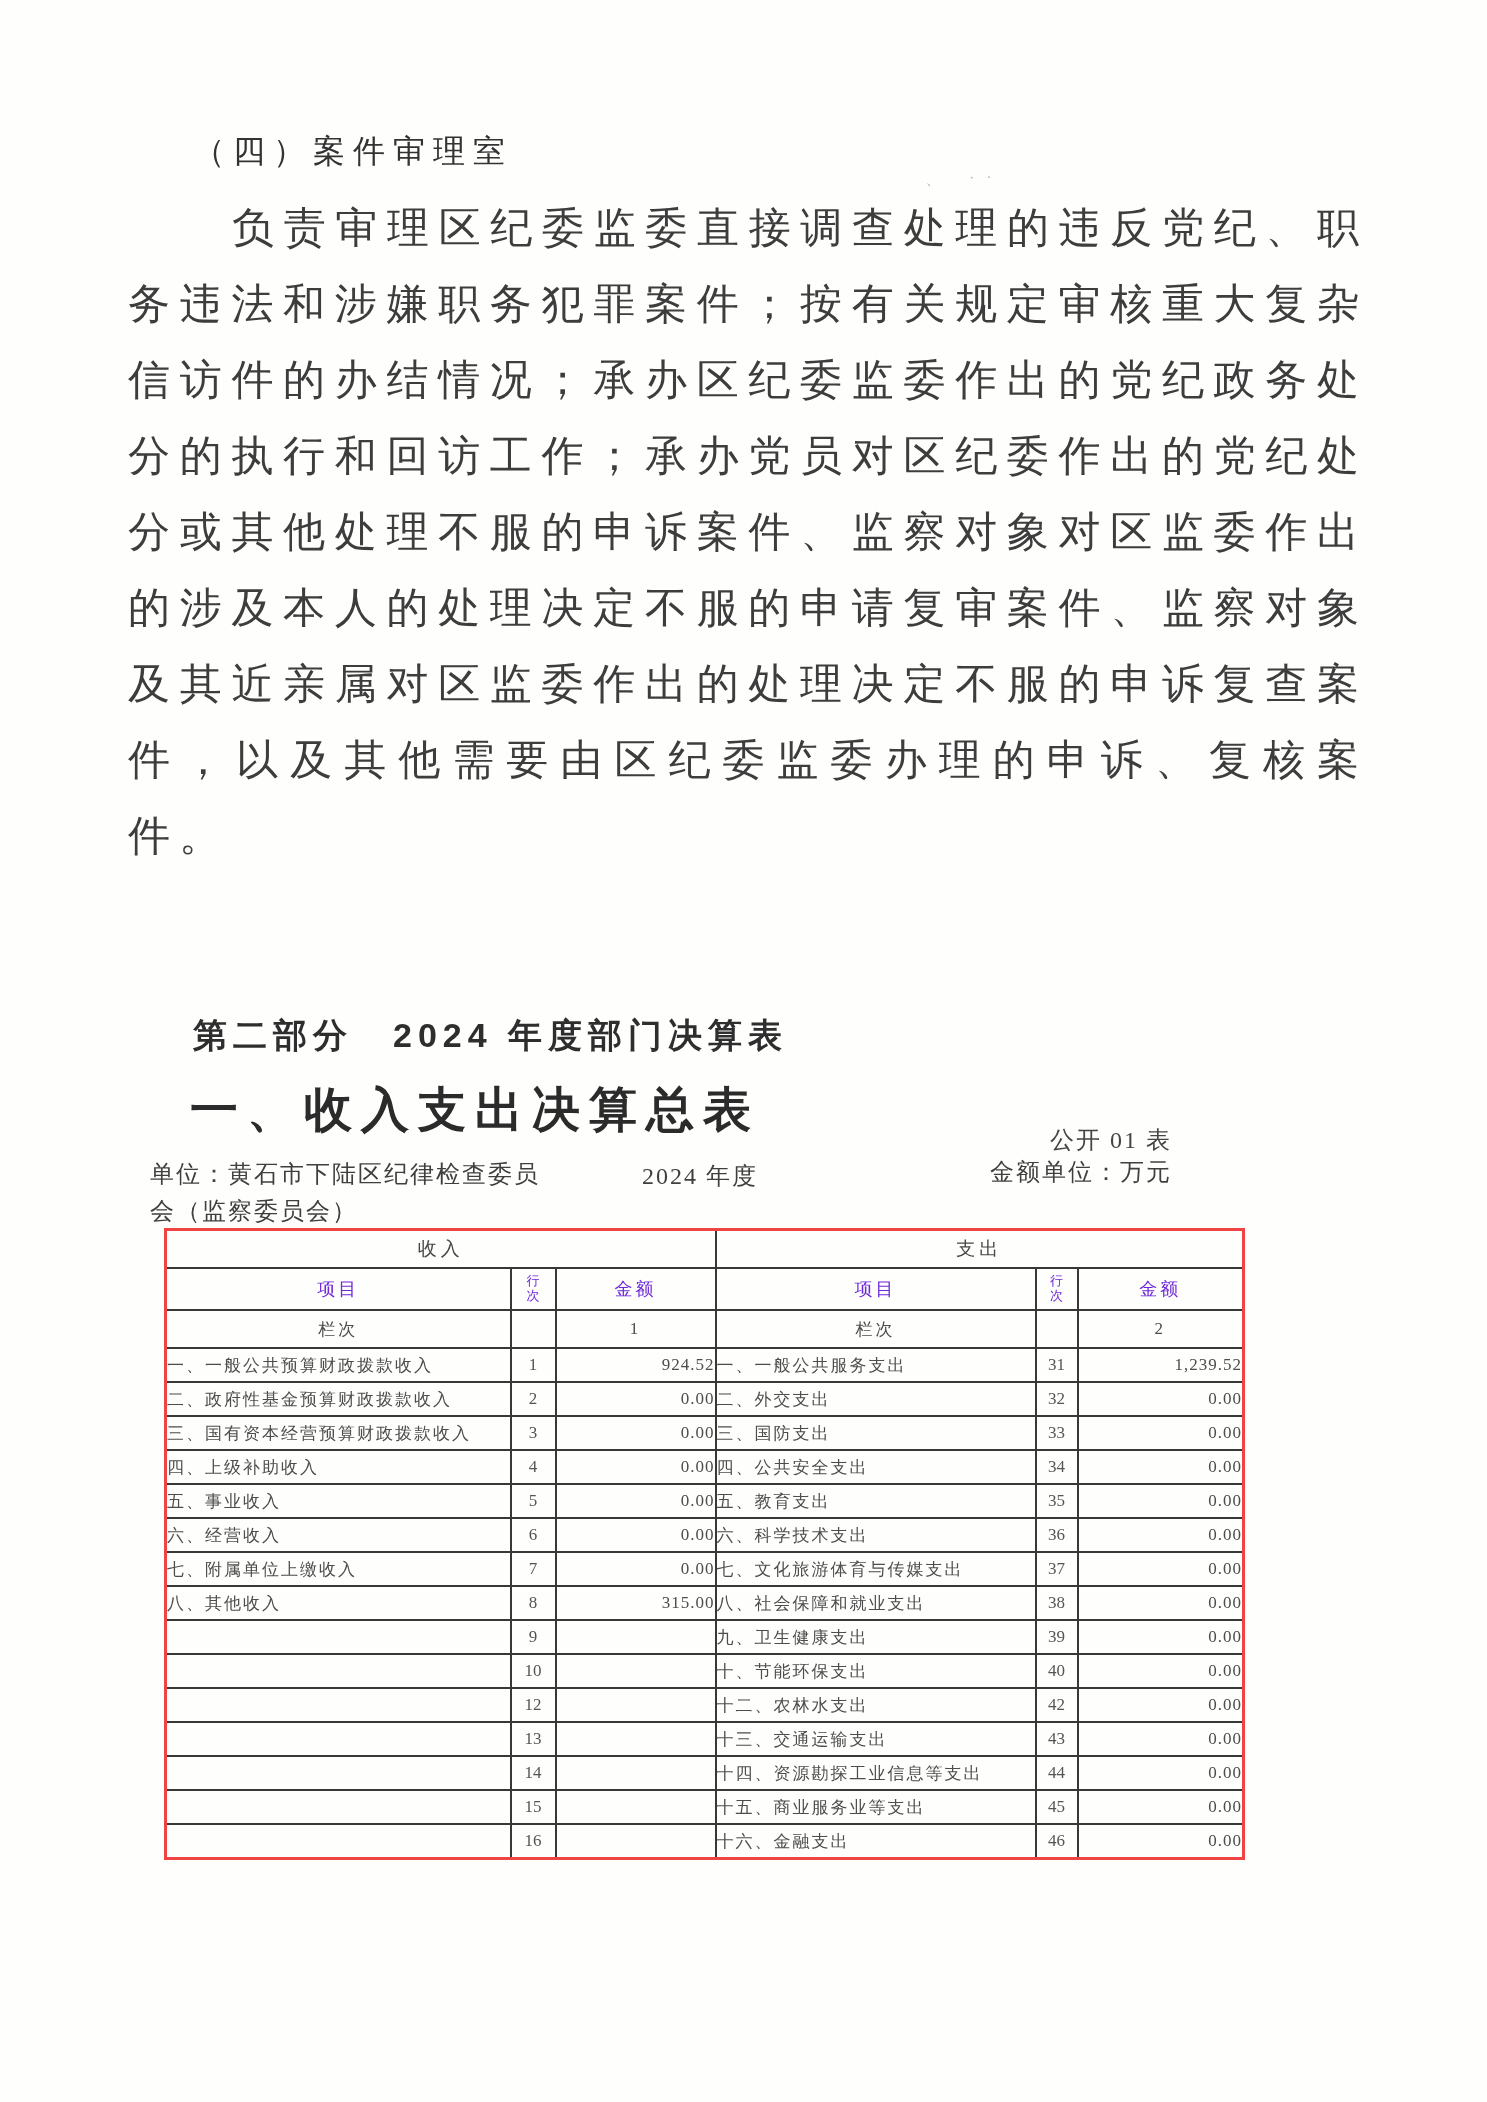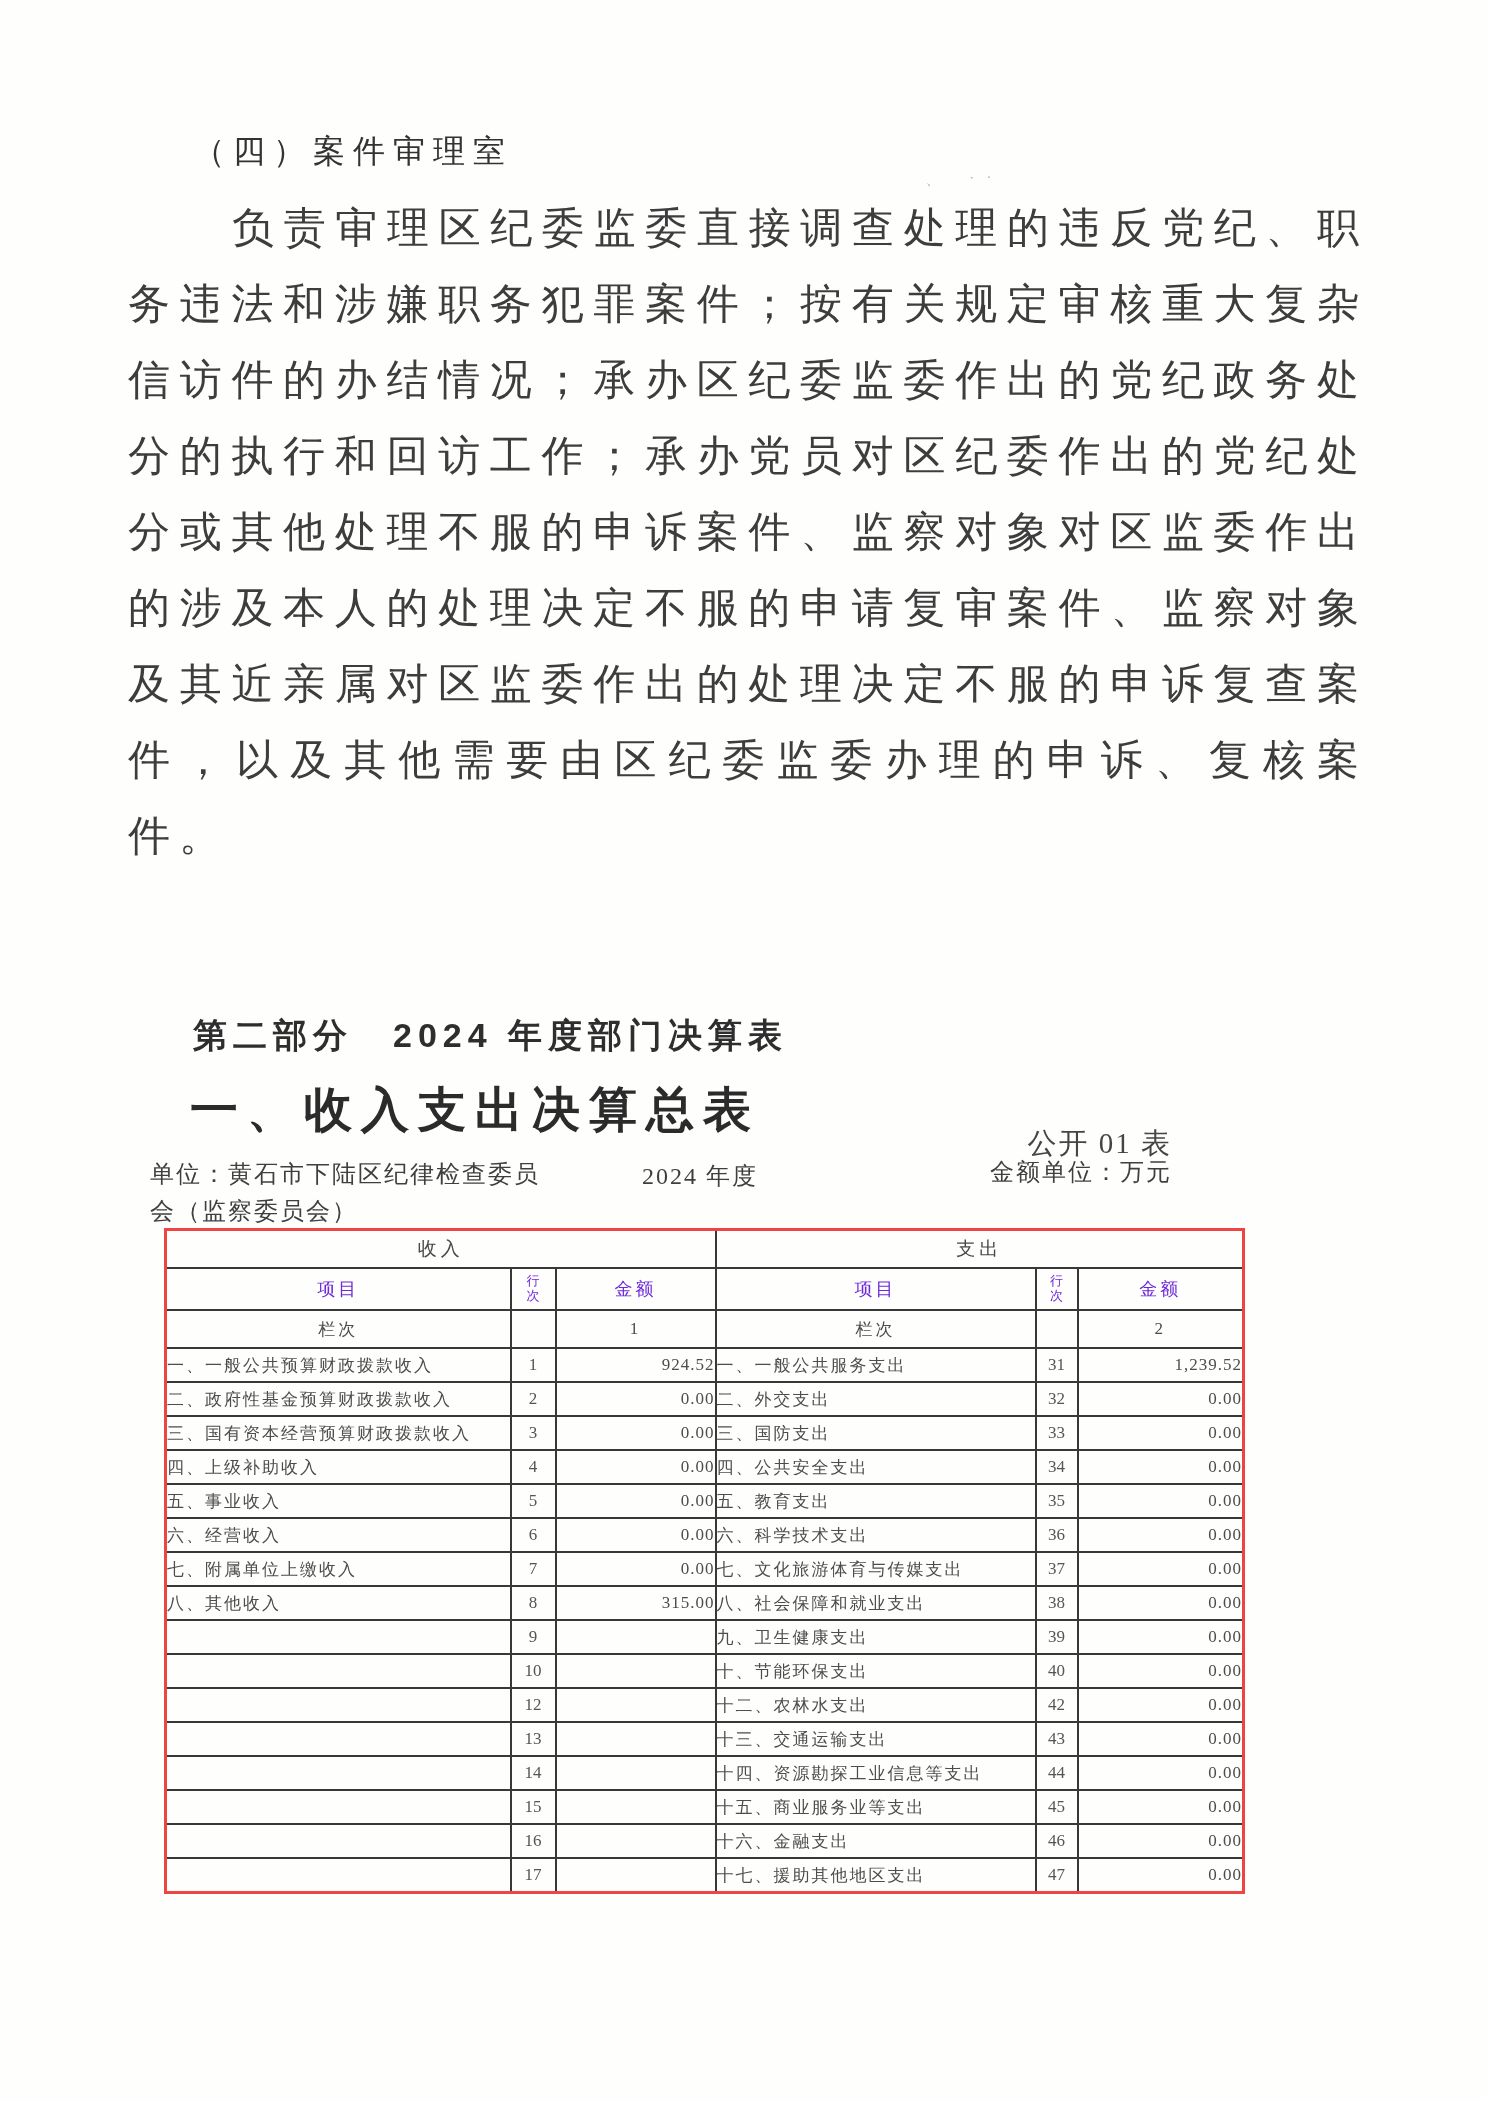--- a/index.html
+++ b/index.html
@@ -54,21 +54,21 @@
     font-family:Liberation Mono, monospace;
     font-weight:bold;
     font-size:48px;
     letter-spacing:9px;
     color:#2b2b2b;
   }
   
   .meta-public-no{
     position:absolute;
     top:1124px; right:315px;
-    font-size:29px;
+    font-size:24px;
     letter-spacing:2px;
     color:#454545;
   }
   .meta-unit-name{
     position:absolute;
     left:150px; top:1156px;
     font-size:24px;
     line-height:37px;
     letter-spacing:2px;
     color:#3f3f3f;
@@ -312,24 +312,16 @@
           <td class="amount">0.00</td>
         </tr>
         <tr class="data-row">
           <td class="item"></td>
           <td class="line-no">16</td>
           <td class="amount"></td>
           <td class="item">十六、金融支出</td>
           <td class="line-no">46</td>
           <td class="amount">0.00</td>
         </tr>
-        <tr class="data-row">
-          <td class="item"></td>
-          <td class="line-no">17</td>
-          <td class="amount"></td>
-          <td class="item">十七、援助其他地区支出</td>
-          <td class="line-no">47</td>
-          <td class="amount">0.00</td>
-        </tr>
       </tbody>
   </table>
 
 </div>
 
 </body></html>

